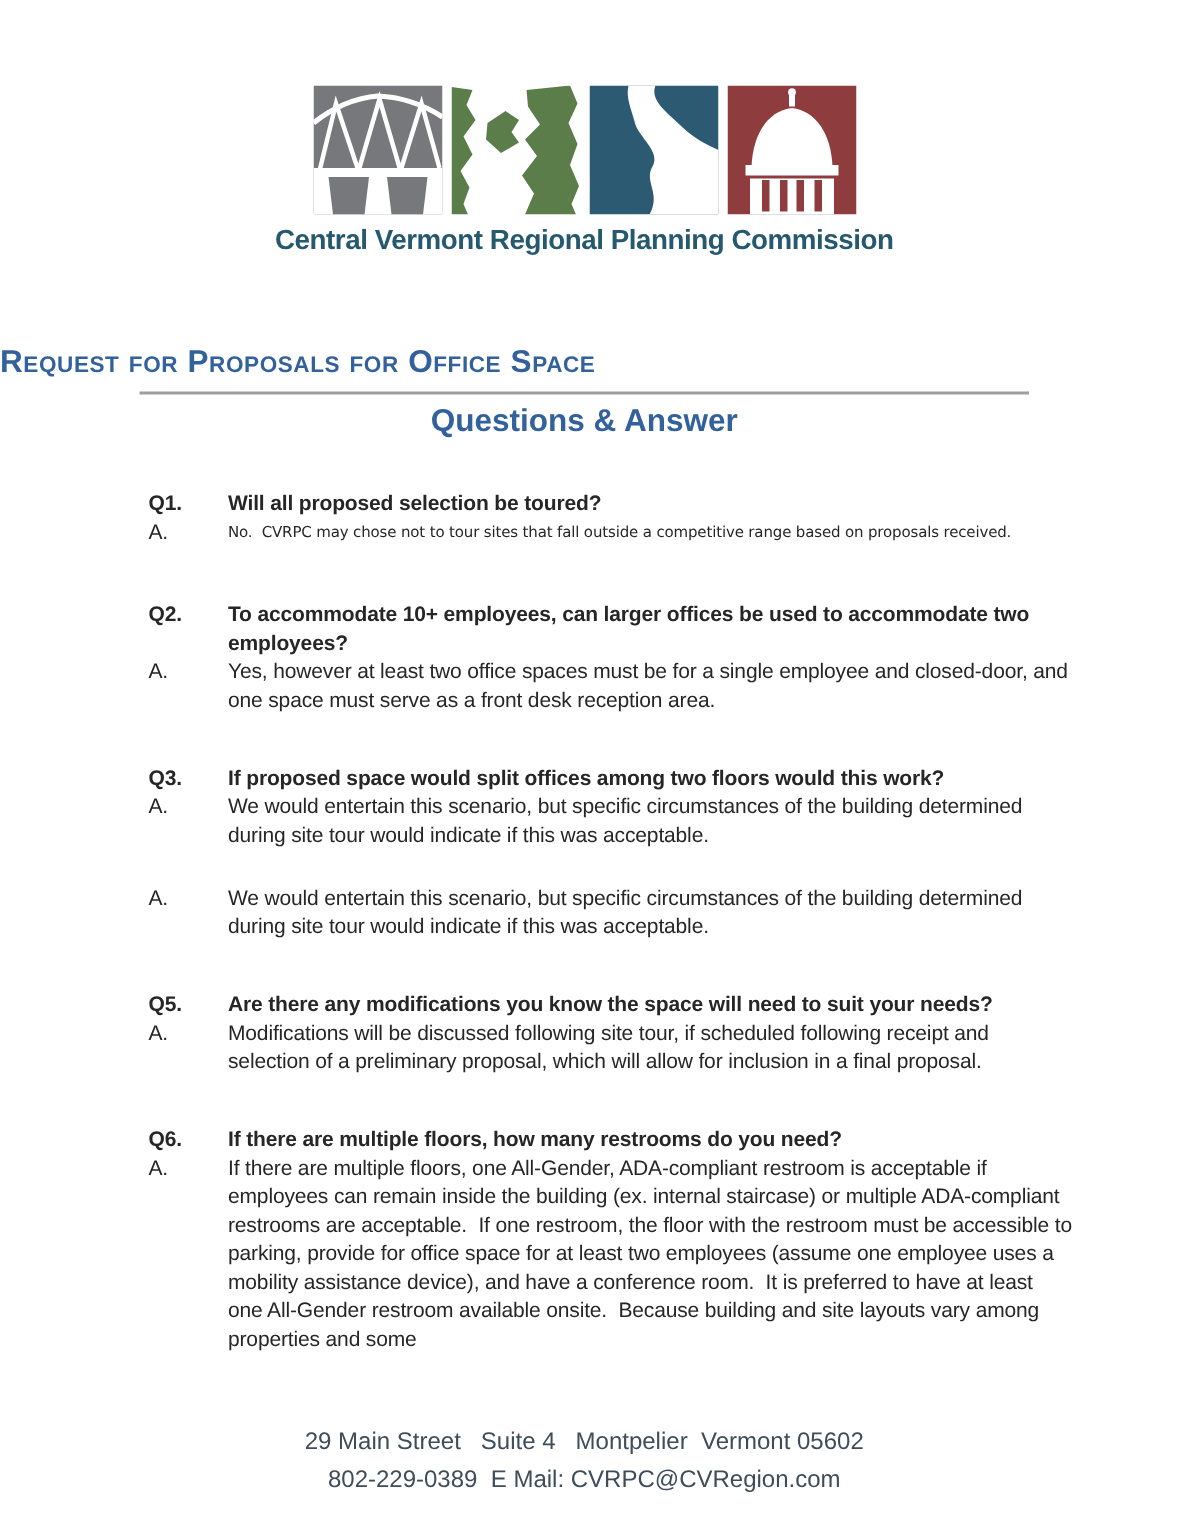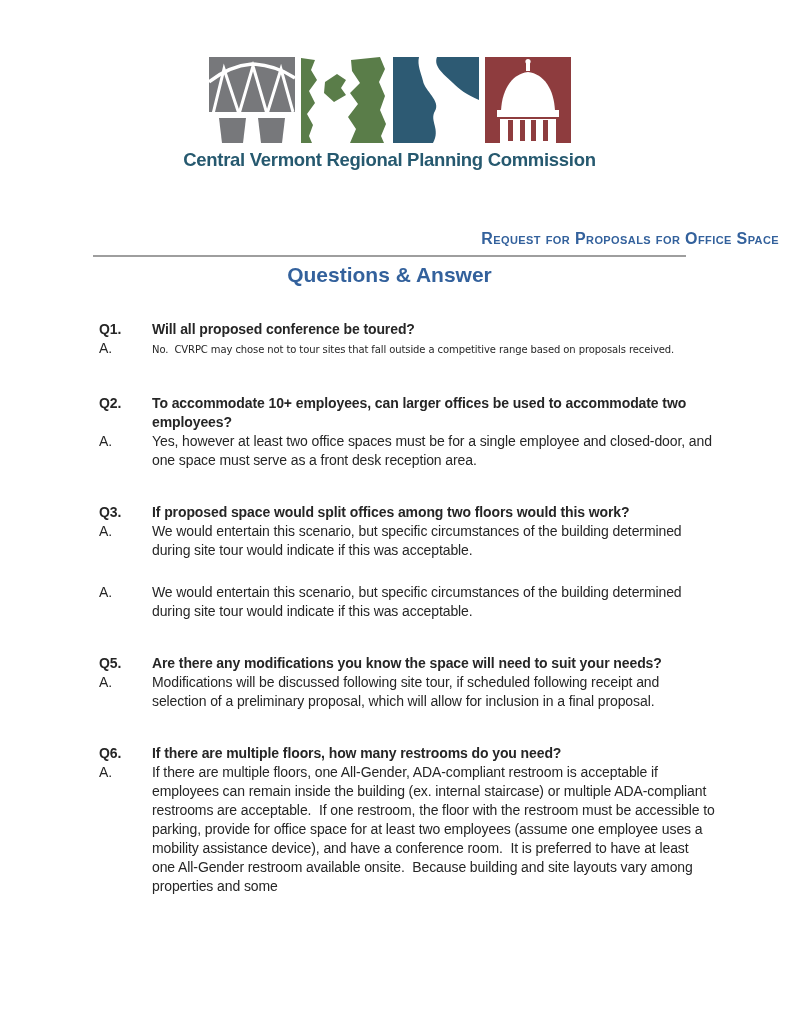--- a/index.html
+++ b/index.html
@@ -19,22 +19,22 @@
   .org-name {
     margin-top: 6px;
     font-size: 18.5px;
     font-weight: bold;
     letter-spacing: -0.3px;
     color: var(--logo_text, #26596F);
   }
   
   .doc-title {
     margin: 59px 0 0 0;
-    text-align: right;
-    font-size: 16px;
+    text-align: left;
+    font-size: 21px;
     font-weight: bold;
     font-variant: small-caps;
     letter-spacing: 0.4px;
     color: var(--title_blue, #33619C);
   }
   .divider {
     margin: 7px 93px 0 93px;
     border: none;
     border-top: 2px solid var(--divider_gray, #9E9E9E);
   }
@@ -120,21 +120,21 @@
   </header>
 
   <h1 class="doc-title">Request for Proposals for Office Space</h1>
   <hr class="divider">
   <h2 class="subtitle">Questions &amp; Answer</h2>
 
   <main class="qa-list">
   <section class="qa-item">
     <div class="row q-row">
       <span class="label">Q1.</span>
-      <span class="q-text">Will all proposed conference be toured?</span>
+      <span class="q-text">Will all proposed selection be toured?</span>
     </div>
     <div class="row a-row">
       <span class="label a-label">A.</span>
       <span class="a-text emphasis">No.  CVRPC may chose not to tour sites that fall outside a competitive range based on proposals received.</span>
     </div>
   </section>
 
   <section class="qa-item">
     <div class="row q-row">
       <span class="label">Q2.</span>
@@ -180,13 +180,17 @@
       <span class="label">Q6.</span>
       <span class="q-text">If there are multiple floors, how many restrooms do you need?</span>
     </div>
     <div class="row a-row">
       <span class="label a-label">A.</span>
       <span class="a-text">If there are multiple floors, one All-Gender, ADA-compliant restroom is acceptable if employees can remain inside the building (ex. internal staircase) or multiple ADA-compliant restrooms are acceptable.  If one restroom, the floor with the restroom must be accessible to parking, provide for office space for at least two employees (assume one employee uses a mobility assistance device), and have a conference room.  It is preferred to have at least one All-Gender restroom available onsite.  Because building and site layouts vary among properties and some</span>
     </div>
   </section>
 </main>
 
+  <footer class="footer">
+    <div class="footer-line">29 Main Street   Suite 4   Montpelier  Vermont 05602</div>
+    <div class="footer-line">802-229-0389  E Mail: CVRPC@CVRegion.com</div>
+  </footer>
 </div>
 
 </body></html>

